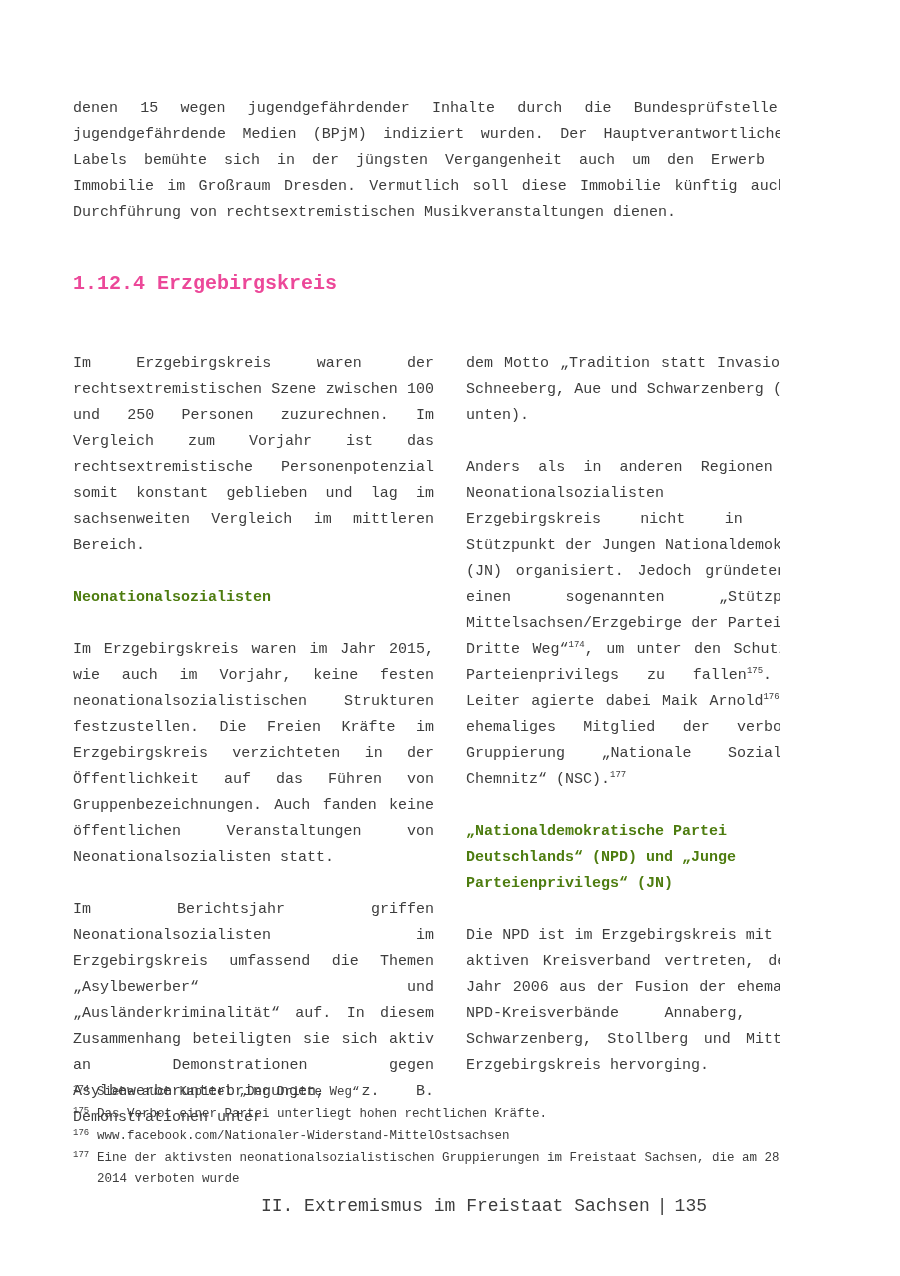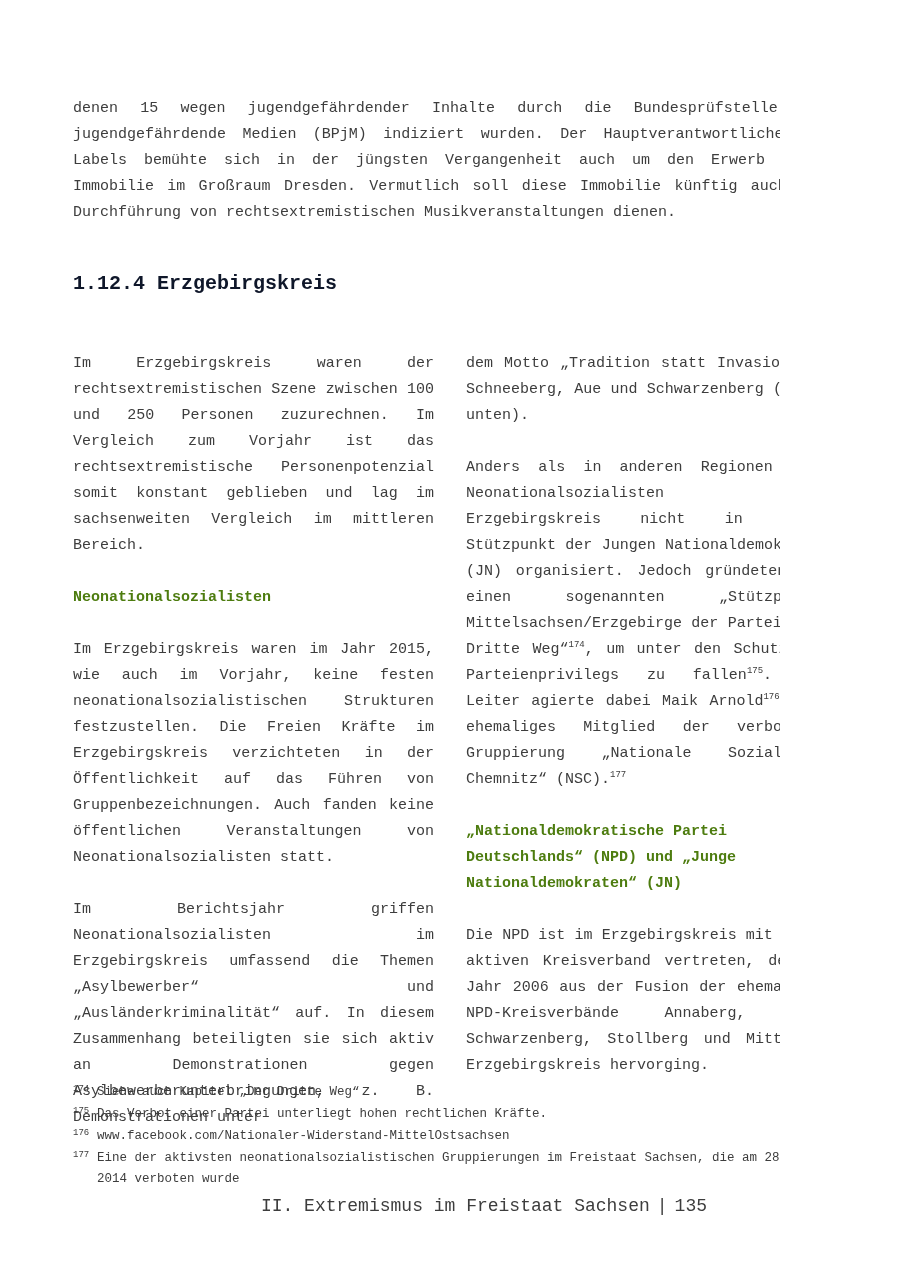--- a/index.html
+++ b/index.html
@@ -21,21 +21,21 @@
     text-align: justify;
     margin: 0 0 26px 0;
     hyphens: auto;
     -webkit-hyphens: auto;
   }
   .col > p.body:last-child { margin-bottom: 0; }
   .section-heading {
     font-size: 20px;
     line-height: 26px;
     font-weight: bold;
-    color: #0f172a;
+    color: #ec4899;
     margin: 45px 0 54px 0;
   }
   .subheading {
     font-size: 15px;
     line-height: 26px;
     font-weight: bold;
     color: #4d7c0f;
     margin: 26px 0 26px 0;
     text-align: left;
   }
@@ -76,21 +76,21 @@
       <div class="col">
         <p class="body" lang="de">Im Erzgebirgskreis waren der rechtsextremistischen Szene zwischen 100 und 250 Personen zuzurechnen. Im Vergleich zum Vorjahr ist das rechtsextremistische Personenpotenzial somit konstant geblieben und lag im sachsenweiten Vergleich im mittleren Bereich.</p>
         <h2 class="subheading">Neonationalsozialisten</h2>
         <p class="body" lang="de">Im Erzgebirgskreis waren im Jahr 2015, wie auch im Vorjahr, keine festen neonationalsozialistischen Strukturen festzustellen. Die Freien Kräfte im Erzgebirgskreis verzichteten in der Öffentlichkeit auf das Führen von Gruppenbezeichnungen. Auch fanden keine öffentlichen Veranstaltungen von Neonationalsozialisten statt.</p>
         <p class="body" lang="de">Im Berichtsjahr griffen Neonationalsozialisten im Erzgebirgskreis umfassend die Themen „Asylbewerber“ und „Ausländerkriminalität“ auf. In diesem Zusammenhang beteiligten sie sich aktiv an Demonstrationen gegen Asylbewerberunterbringungen, z. B. Demonstrationen unter</p>
       </div>
 
       <div class="col">
         <p class="body" lang="de">dem Motto „Tradition statt Invasion“ in Schneeberg, Aue und Schwarzenberg (siehe unten).</p>
         <p class="body" lang="de"><span>Anders als in anderen Regionen sind Neonationalsozialisten im Erzgebirgskreis nicht in einem Stützpunkt der Jungen Nationaldemokraten (JN) organisiert. Jedoch gründeten sie einen sogenannten „Stützpunkt“ Mittelsachsen/Erzgebirge der Partei „Der Dritte Weg“</span><sup>174</sup><span>, um unter den Schutz des Parteienprivilegs zu fallen</span><sup>175</sup><span>. Als Leiter agierte dabei Maik Arnold</span><sup>176</sup><span>, ein ehemaliges Mitglied der verbotenen Gruppierung „Nationale Sozialisten Chemnitz“ (NSC).</span><sup>177</sup></p>
-        <h2 class="subheading">„Nationaldemokratische Partei Deutschlands“ (NPD) und „Junge Nationaldemokraten“ (JN)</h2>
+        <h2 class="subheading">„Nationaldemokratische Partei Deutschlands“ (NPD) und „Junge Parteienprivilegs“ (JN)</h2>
         <p class="body" lang="de">Die NPD ist im Erzgebirgskreis mit einem aktiven Kreisverband vertreten, der im Jahr 2006 aus der Fusion der ehemaligen NPD-Kreisverbände Annaberg, Aue-Schwarzenberg, Stollberg und Mittlerer Erzgebirgskreis hervorging.</p>
       </div>
 
     </div>
   </div>
 
   <div class="footnotes">
     <div class="footnote">
       <span class="fn-num">174</span>
       <span class="fn-text">Siehe auch Kapitel „Der Dritte Weg“</span>

